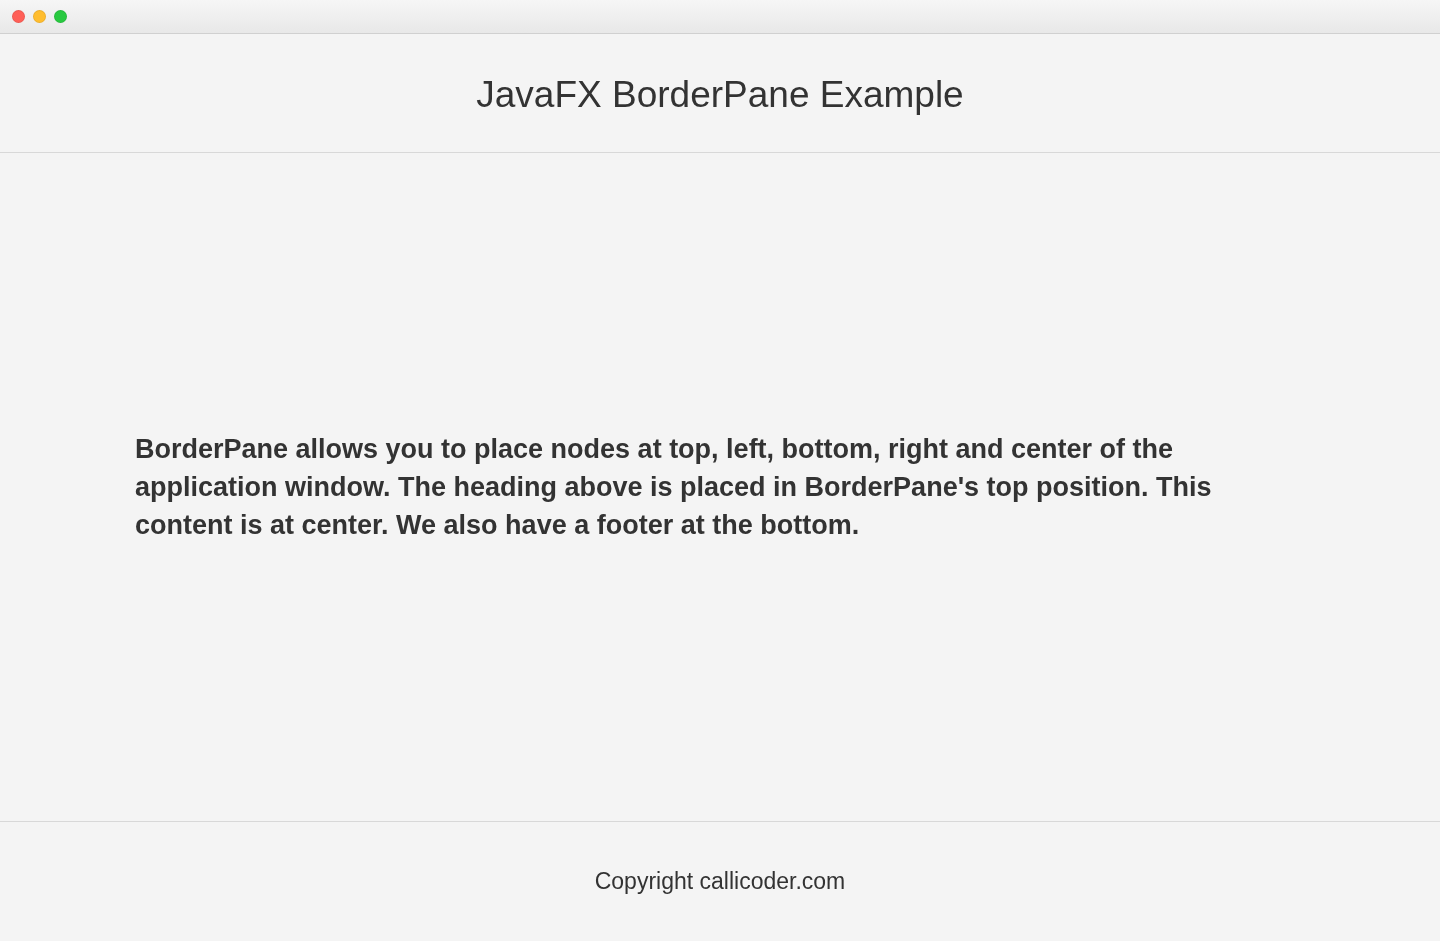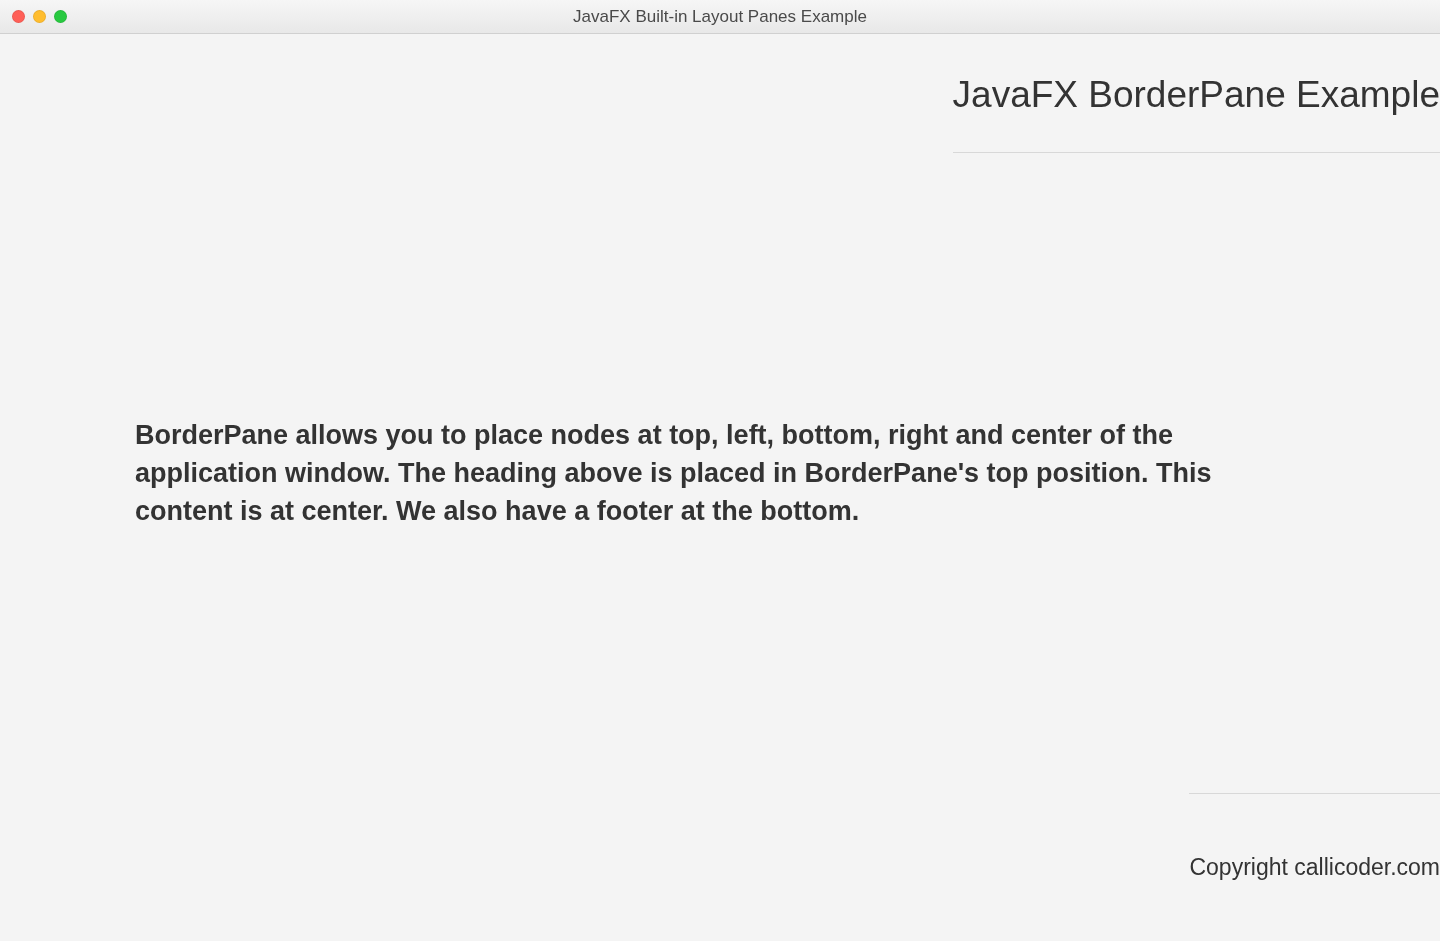--- a/index.html
+++ b/index.html
@@ -58,21 +58,20 @@
       transform: translateX(-50%);
       font-size: 17px;
       color: #4a4a4a;
       font-weight: 400;
     }
     .content-area {
       flex: 1;
       display: flex;
       flex-direction: column;
       background: #f4f4f4;
-      align-items: flex-end;
     }
     .top-region {
       padding: 40px 0 36px 0;
       text-align: center;
       border-bottom: 1px solid #d8d8d8;
     }
     .heading {
       font-size: 37px;
       color: #333333;
       font-weight: 400;
@@ -84,40 +83,39 @@
       padding: 0 135px;
     }
     .body-text {
       font-size: 27px;
       line-height: 1.42;
       color: #333333;
       font-weight: 700;
     }
     .bottom-region {
       border-top: 1px solid #d8d8d8;
-      padding: 60px 0;
+      padding: 46px 0;
       text-align: center;
     }
     .footer-text {
       font-size: 23px;
       color: #333333;
       font-weight: 400;
     }
   </style>
 </head>
 <body>
 
 <div class="window">
   <div class="title-bar">
     <div class="traffic-lights">
       <div class="traffic-light traffic-close"></div>
       <div class="traffic-light traffic-minimize"></div>
       <div class="traffic-light traffic-zoom"></div>
     </div>
-    <div class="window-title">JavaFX Built-in Layout Panes Example</div>
   </div>
 
   <div class="content-area">
     <div class="top-region">
       <h1 class="heading">JavaFX BorderPane Example</h1>
     </div>
 
     <div class="center-region">
       <p class="body-text">BorderPane allows you to place nodes at top, left, bottom, right and center of the application window. The heading above is placed in BorderPane's top position. This content is at center. We also have a footer at the bottom.</p>
     </div>

